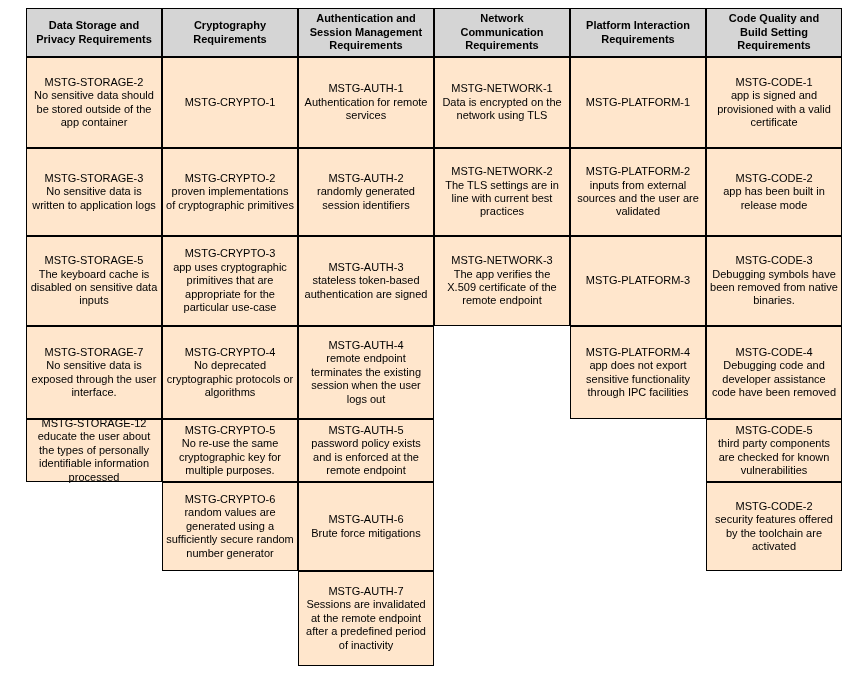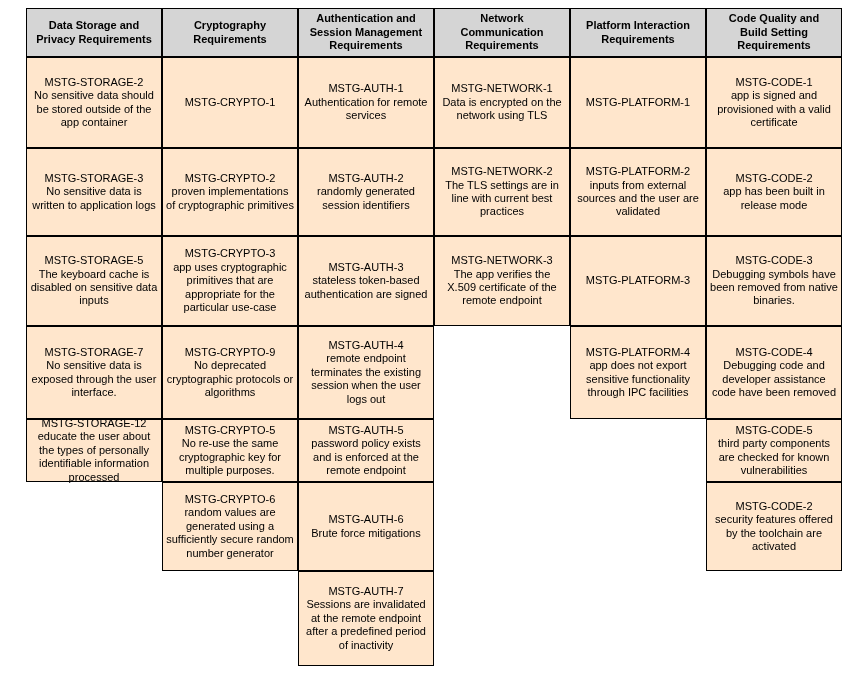--- a/index.html
+++ b/index.html
@@ -98,21 +98,21 @@
       </div>
       <div class="cell">
         <div class="code">MSTG-CRYPTO-2</div>
         <div class="desc">proven implementations of cryptographic primitives</div>
       </div>
       <div class="cell">
         <div class="code">MSTG-CRYPTO-3</div>
         <div class="desc">app uses cryptographic primitives that are appropriate for the particular use-case</div>
       </div>
       <div class="cell">
-        <div class="code">MSTG-CRYPTO-9</div>
+        <div class="code">MSTG-CRYPTO-4</div>
         <div class="desc">No deprecated cryptographic protocols or algorithms</div>
       </div>
       <div class="cell">
         <div class="code">MSTG-CRYPTO-5</div>
         <div class="desc">No re-use the same cryptographic key for multiple purposes.</div>
       </div>
       <div class="cell">
         <div class="code">MSTG-CRYPTO-6</div>
         <div class="desc">random values are generated using a sufficiently secure random number generator</div>
       </div>

